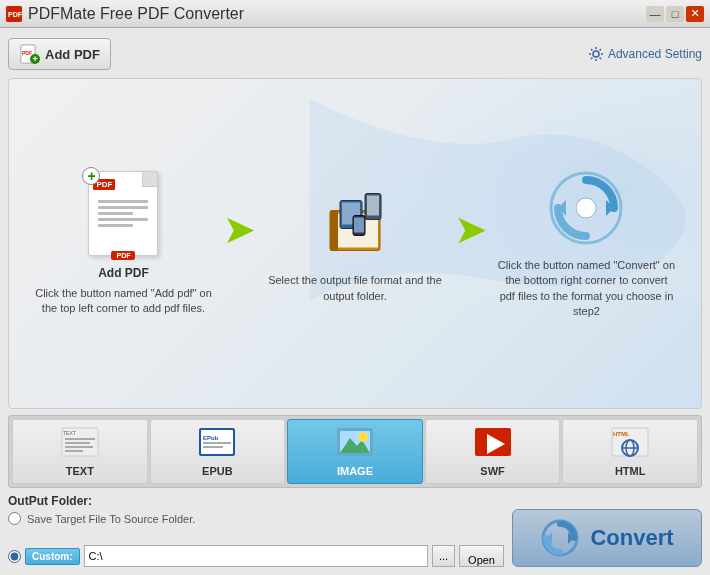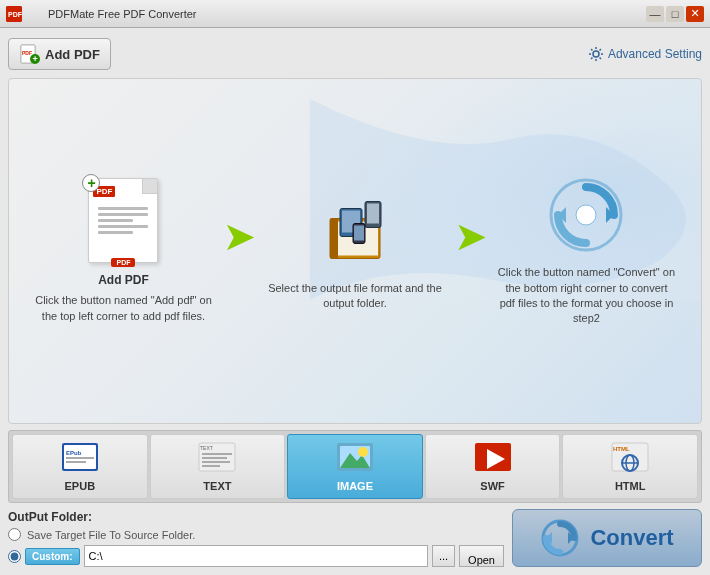--- a/index.html
+++ b/index.html
@@ -33,23 +33,22 @@
       background: #cc2200;
       border-radius: 2px;
       display: flex;
       align-items: center;
       justify-content: center;
       font-size: 8px;
       color: white;
       font-weight: bold;
     }
     .titlebar-title {
-      font-size: 11px;
+      font-size: 16px;
       color: #333;
-      margin-left: 20px;
     }
     .titlebar-controls {
       display: flex;
       gap: 2px;
     }
     .titlebar-btn {
       width: 18px;
       height: 16px;
       display: flex;
       align-items: center;
@@ -278,21 +277,21 @@
       font-size: 11px;
       font-weight: bold;
       color: #333;
     }
     .format-tab.active .format-tab-label {
       color: #fff;
     }
     .radio-group {
       display: flex;
       flex-direction: column;
-      gap: 4px;
+      gap: 20px;
     }
     .radio-row {
       display: flex;
       align-items: center;
       gap: 6px;
     }
     .radio-input {
       accent-color: #336699;
     }
     .radio-label {
@@ -492,39 +491,39 @@
         <div class="step-text">Click the button named "Convert" on the bottom right corner to convert pdf files to the format you choose in step2</div>
       </div>
     </div>
   </div>
 
   <div class="output-section">
     <div class="format-tabs">
 
       <div class="format-tab">
         <svg width="40" height="35" viewBox="0 0 40 35" class="format-tab-icon">
-          <rect x="2" y="2" width="36" height="28" rx="2" fill="#2255aa"></rect>
-          <rect x="4" y="4" width="32" height="24" rx="1" fill="white"></rect>
-          <text x="6" y="14" font-size="6" font-weight="bold" fill="#2255aa">EPub</text>
-          <rect x="6" y="16" width="28" height="2" fill="#aaa"></rect>
-          <rect x="6" y="20" width="20" height="2" fill="#aaa"></rect>
-        </svg>
-        <span class="format-tab-label">EPUB</span>
-      </div>
-
-      <div class="format-tab">
-        <svg width="40" height="35" viewBox="0 0 40 35" class="format-tab-icon">
           <rect x="2" y="2" width="36" height="28" rx="2" fill="#eee" stroke="#ccc"></rect>
           <text x="3" y="9" font-size="5" fill="#666">TEXT</text>
           <rect x="5" y="12" width="30" height="2" fill="#aaa"></rect>
           <rect x="5" y="16" width="25" height="2" fill="#aaa"></rect>
           <rect x="5" y="20" width="28" height="2" fill="#aaa"></rect>
           <rect x="5" y="24" width="18" height="2" fill="#aaa"></rect>
         </svg>
         <span class="format-tab-label">TEXT</span>
+      </div>
+
+      <div class="format-tab">
+        <svg width="40" height="35" viewBox="0 0 40 35" class="format-tab-icon">
+          <rect x="2" y="2" width="36" height="28" rx="2" fill="#2255aa"></rect>
+          <rect x="4" y="4" width="32" height="24" rx="1" fill="white"></rect>
+          <text x="6" y="14" font-size="6" font-weight="bold" fill="#2255aa">EPub</text>
+          <rect x="6" y="16" width="28" height="2" fill="#aaa"></rect>
+          <rect x="6" y="20" width="20" height="2" fill="#aaa"></rect>
+        </svg>
+        <span class="format-tab-label">EPUB</span>
       </div>
 
       <div class="format-tab active">
         <svg width="40" height="35" viewBox="0 0 40 35" class="format-tab-icon">
           <rect x="2" y="2" width="36" height="28" rx="2" fill="#66aacc"></rect>
           <rect x="5" y="5" width="30" height="22" rx="1" fill="#aaddff"></rect>
 
           <polygon points="5,27 15,12 22,20 27,14 35,27" fill="#44aa66"></polygon>
 
           <circle cx="28" cy="11" r="5" fill="#ffdd44"></circle>

